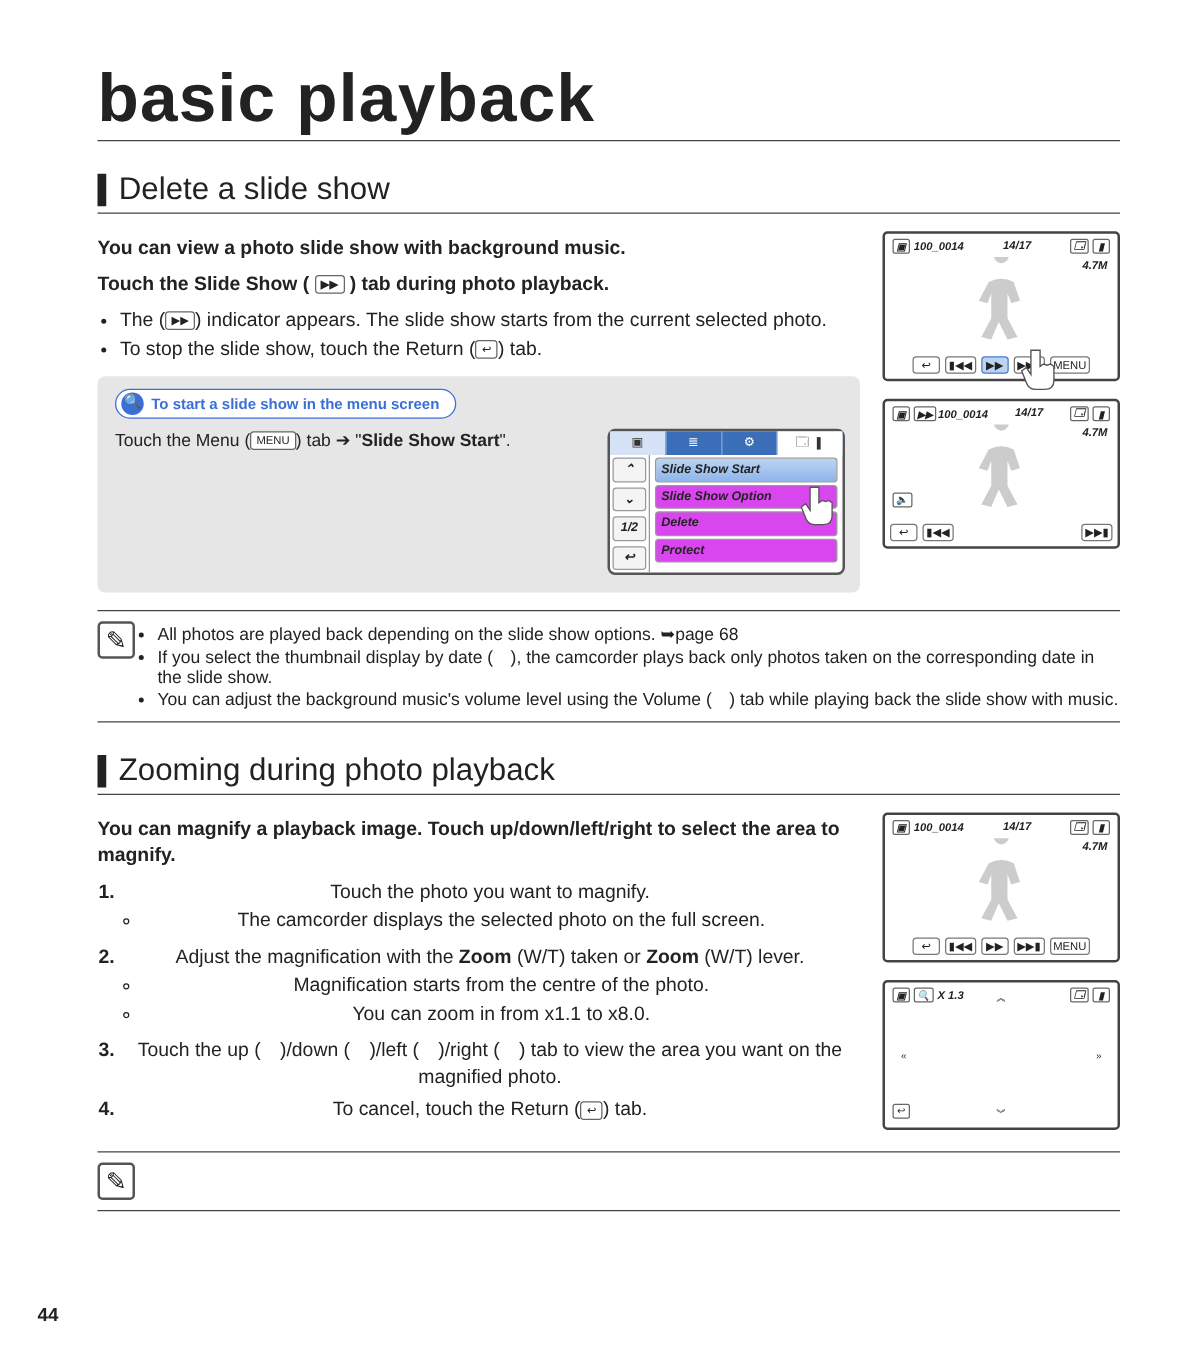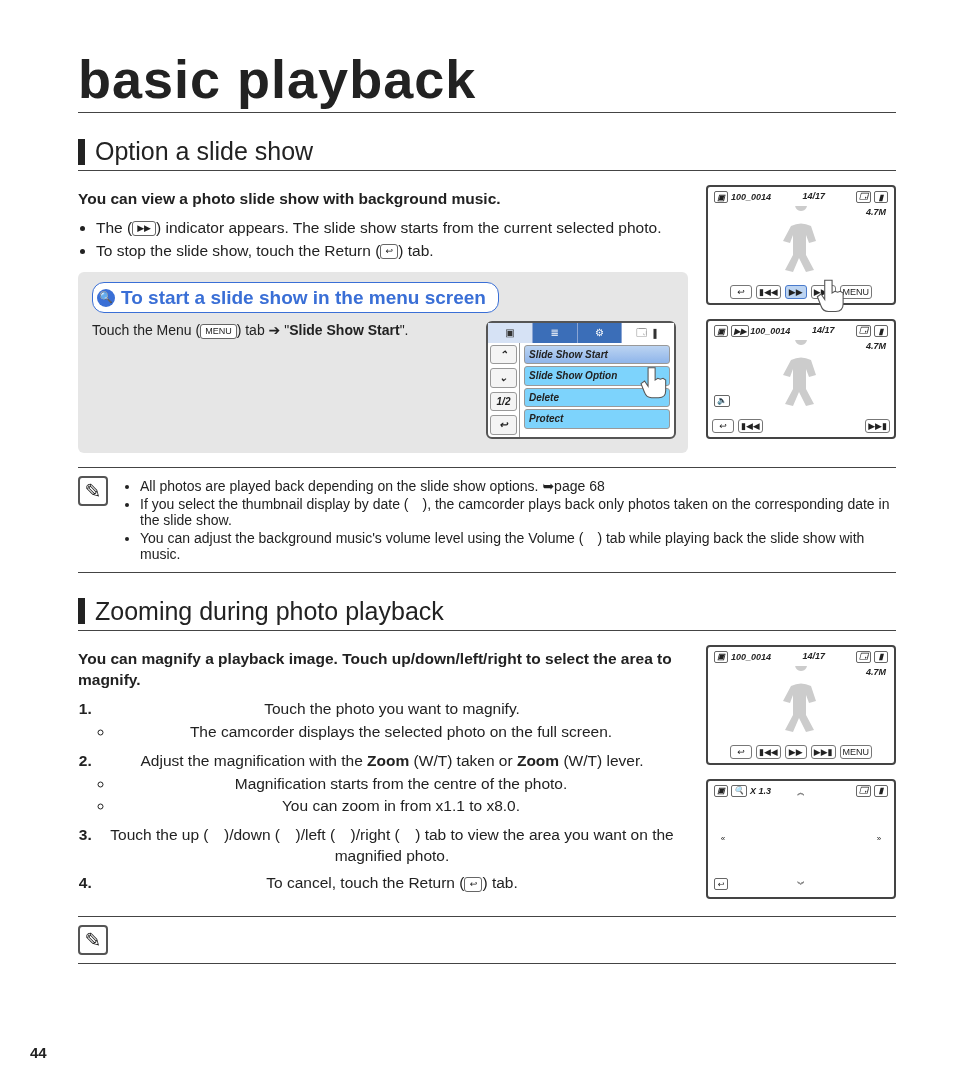--- a/index.html
+++ b/index.html
@@ -68,44 +68,44 @@
     padding: 2px 12px 2px 4px;
     background: #fff;
     margin-bottom: 8px;
   }
   .tip-pill .mag {
     width: 18px; height: 18px; border-radius: 50%;
     background: #3a6fd6; color: #fff; font-size: 11px;
     display:flex; align-items:center; justify-content:center;
     margin-right: 6px;
   }
-  .tip-pill span.t { color: #3a6fd6; font-size: 19px; font-weight: bold; }
+  .tip-pill span.t { color: #3a6fd6; font-size: 12px; font-weight: bold; }
   .tip-body { font-size: 14px; display:flex; gap:8px; align-items:flex-start;}
   .menu-widget {
     border: 2px solid #555; border-radius: 6px; background: #fff;
     width: 190px; font-size: 10px; margin-left:auto;
     position: relative;
   }
   .mw-tabs { display:flex; background:#3b6eb8; border-radius:4px 4px 0 0;}
   .mw-tabs div { flex:1; text-align:center; padding:3px 2px; border-right:1px solid #8aa5d4; font-size:10px; color:#fff;}
   .mw-tabs div.active { background:#d6e2f5; color:#333;}
   .mw-tabs div.bat { flex:1.2; background:#fff; border:none; color:#333;}
   .mw-row { display:flex; }
   .mw-left { width:32px; display:flex; flex-direction:column; border-right:1px solid #999;}
   .mw-lbtn { border:1px solid #999; border-radius:3px; margin:2px; text-align:center; font-size:10px; padding:2px 0; background:#f4f4f4; font-style:italic; font-weight:bold;}
   .mw-items { flex:1; }
-  .mw-item { border:1px solid #999; border-radius:3px; margin:2px 4px; padding:2px 4px; font-style:italic; font-weight:bold; font-size:10px; background:#7dd3fc;}
+  .mw-item { border:1px solid #999; border-radius:3px; margin:2px 4px; padding:2px 4px; font-style:italic; font-weight:bold; font-size:10px; background:#d946ef;}
   .mw-item.hi { background:linear-gradient(#bcd4f2,#8fb5ea); }
   .hand {
     position:absolute; right:-4px; top:36px; width:44px; height:44px;
   }
   .hand svg { width:100%; height:100%; }
   .note-row { display:flex; gap:14px; border-top:1px solid #444; border-bottom:1px solid #444; padding:8px 0; margin:14px 0 24px 0;}
   .note-ico { width:30px; height:30px; border:2px solid #555; border-radius:4px; display:flex; align-items:center; justify-content:center; font-size:20px; flex-shrink:0;}
-  .note-row ul { margin:0 0 0 18px; padding:0; font-size:14px; }
+  .note-row ul { margin:0 0 0 4px; padding:0; font-size:14px; }
   .note-row li { margin:2px 0; }
   ol.steps { margin:4px 0 8px 18px; padding:0; font-size:15.5px;}
   ol.steps > li { margin:6px 0;text-align:center; }
   ol.steps > li::marker { font-weight:bold; }
   .cam-screen {
     border:2px solid #444; border-radius:4px; height:120px; position:relative; background:#fff; overflow:hidden;
   }
   .cs-top { display:flex; justify-content:space-between; padding:4px 6px; font-size:9px; font-weight:bold; font-style:italic;}
   .cs-top .l, .cs-top .r { display:flex; gap:3px; align-items:center;}
   .cs-ico { border:1px solid #666; border-radius:2px; display:inline-flex; align-items:center; justify-content:center; font-size:8px; height:12px; min-width:14px; padding:0 2px; background:#fff;}
@@ -117,26 +117,31 @@
   .cam-hand { position:absolute; right:40px; bottom:-12px; width:46px; height:46px;}
   .pg-num { position:absolute; left:30px; bottom:30px; font-weight:bold; font-size:15px;}
 </style>
 </head>
 <body>
 
 <h1 class="page-title">basic playback</h1>
 
 <div class="section-head">
   <div class="bar"></div>
-  <h2>Option a slide show</h2>
+  <h2>Delete a slide show</h2>
 </div>
 
 <div class="two-col">
   <div class="col-main">
     <p>You can view a photo slide show with background music.</p>
+    <p>
+      <span>Touch the Slide Show (</span>
+      <span class="icon-inline">▶▶</span>
+      <span>) tab during photo playback.</span>
+    </p>
     <ul class="b">
       <li>
         <span>The (</span><span class="icon-inline">▶▶</span><span>) indicator appears. The slide show starts from the current selected photo.</span>
       </li>
       <li>
         <span>To stop the slide show, touch the Return (</span><span class="icon-inline">↩</span><span>) tab.</span>
       </li>
     </ul>
 
     <div class="tip-box">

